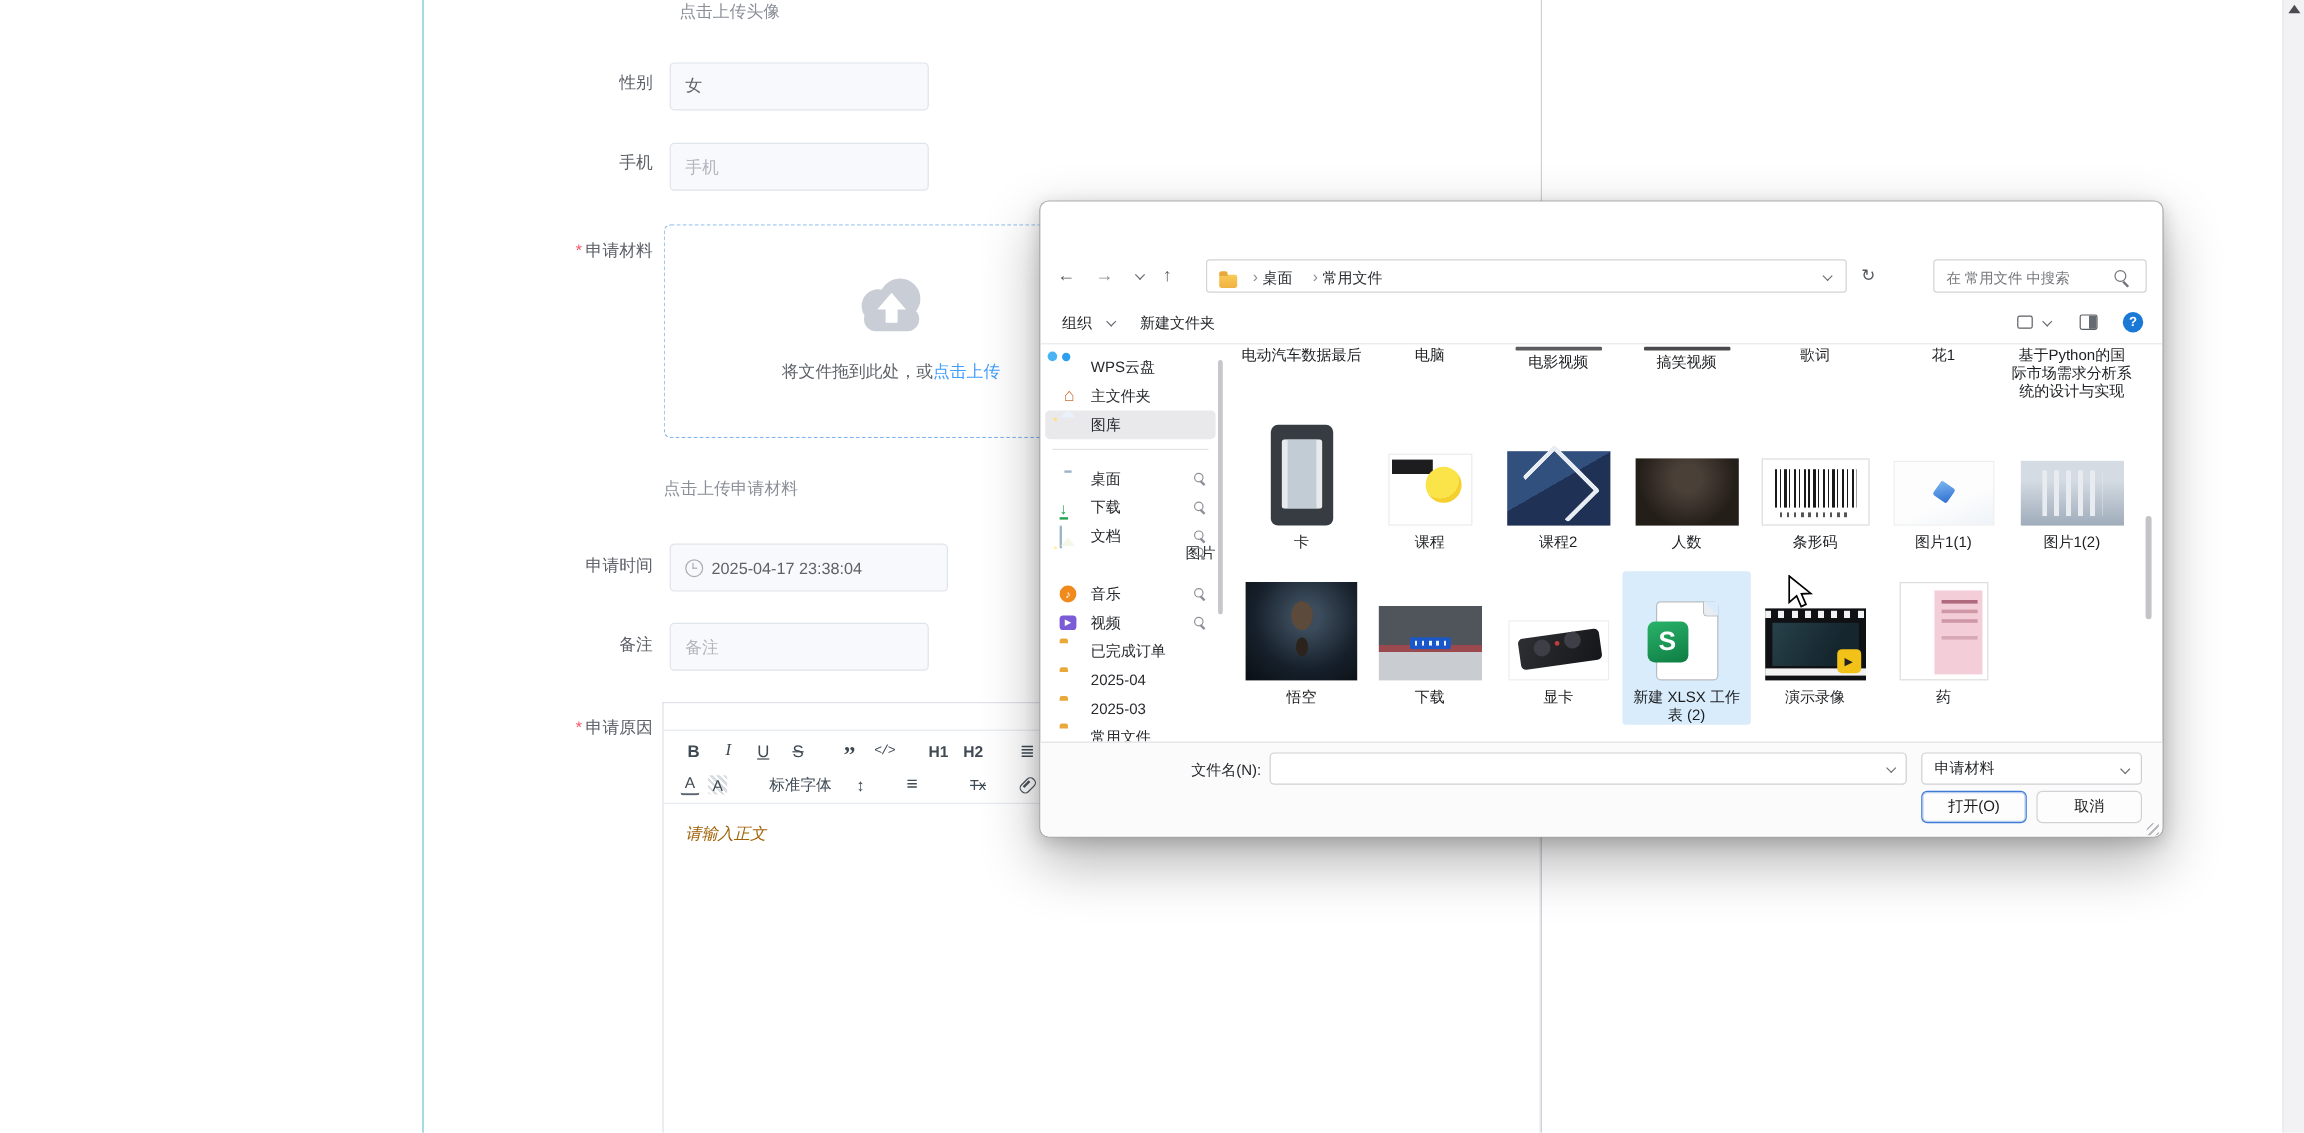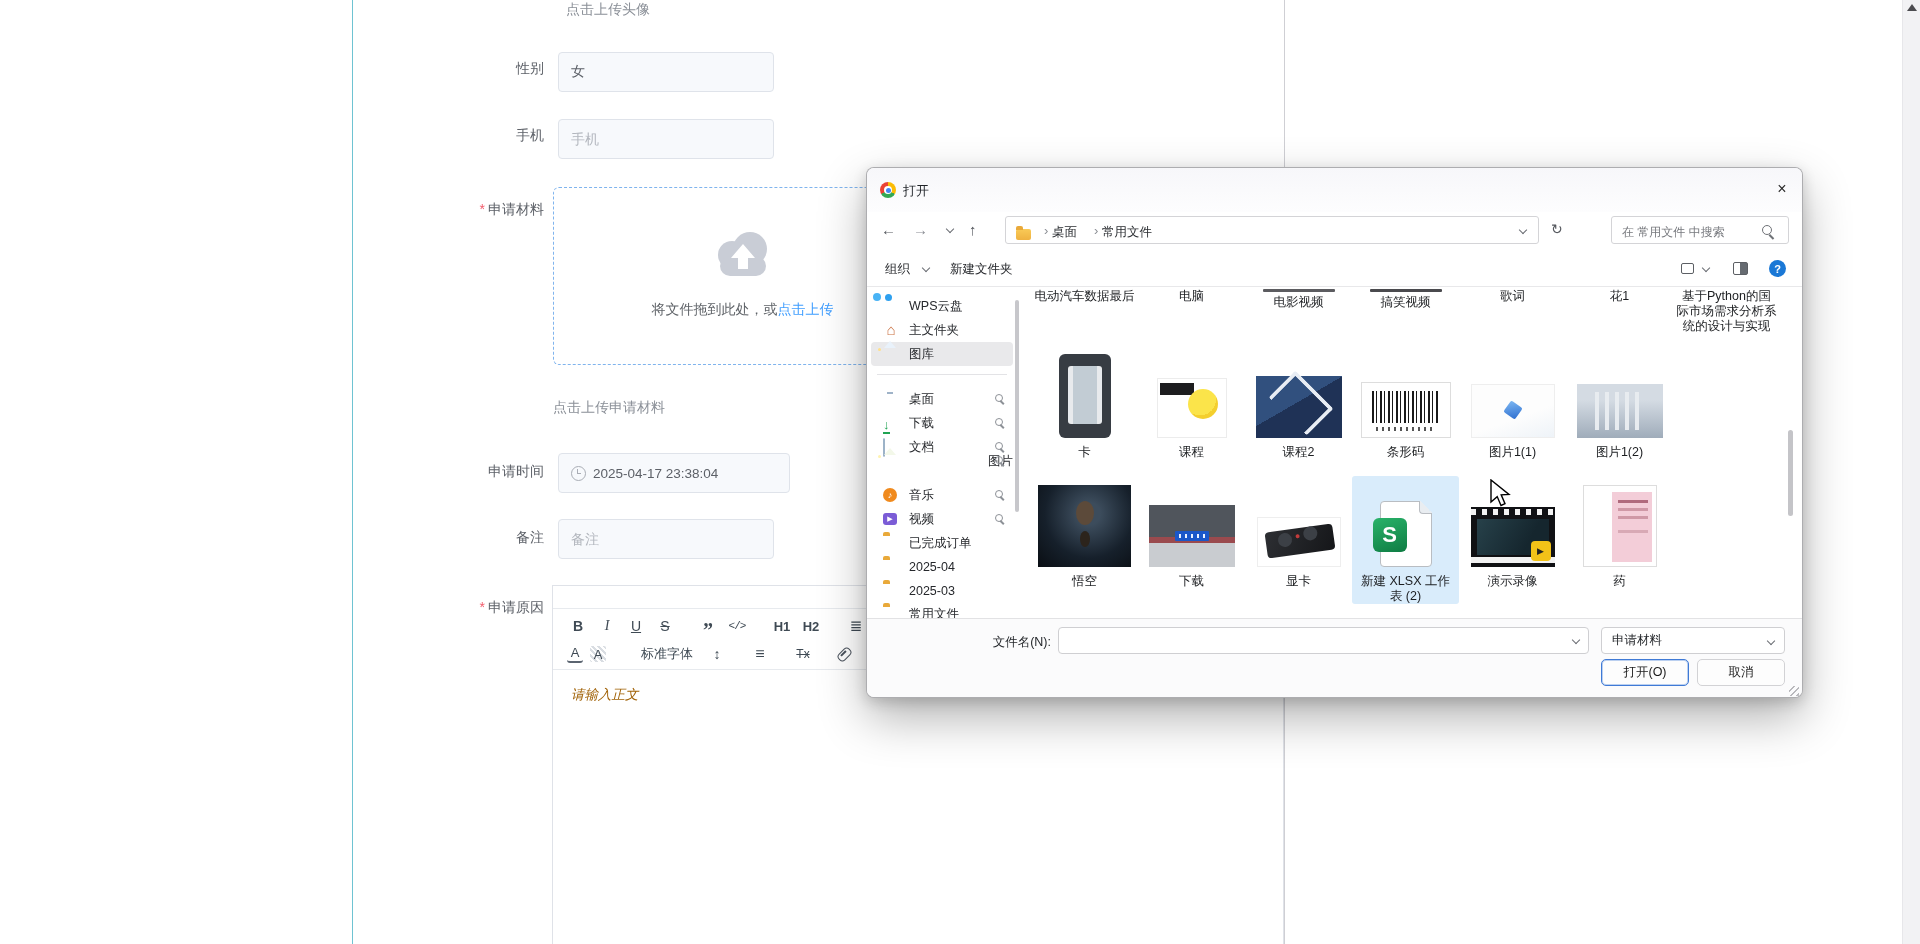--- a/index.html
+++ b/index.html
@@ -228,37 +228,32 @@
         <span class="ed-btn ed-h" style="margin-left:16px;">H1</span>
         <span class="ed-btn ed-h">H2</span>
         <span class="ed-btn ed-list" style="margin-left:16px;">≣</span>
       </div>
       <div class="ed-row" style="top:33px;">
         <span class="ed-btn ed-A">A</span>
         <span class="ed-btn ed-Ahl">A</span>
         <span class="ed-btn ed-font" style="margin-left:22px;">标准字体</span>
         <span class="ed-btn">↕</span>
         <span class="ed-btn" style="margin-left:14px;font-size:16px;">≡</span>
-        <span class="ed-btn" style="margin-left:14px;font-size:12px;text-decoration:line-through;">Tx</span>
+        <span class="ed-btn" style="margin-left:26px;font-size:12px;text-decoration:line-through;">Tx</span>
         <span class="ed-btn" style="margin-left:12px;">
             <span class="ed-link-glyph"></span>
           </span>
       </div>
     </div>
     <div class="ed-placeholder">请输入正文</div>
   </div>
 </div>
 
 <div class="abs dialog">
 
-  <div class="dlg-titlebar">
-    <span class="chrome"></span>
-    <span class="dlg-title">打开</span>
-    <span class="dlg-close">×</span>
-  </div>
 
   <span class="nav-ico" style="left:14px;top:53px;">←</span>
   <span class="nav-ico" style="left:46px;top:53px;color:#8b8e94;">→</span>
   <span class="abs chev chev-sm" style="left:80px;top:58px;"></span>
   <span class="nav-ico" style="left:102px;top:53px;">↑</span>
 
   <div class="boxfield" style="left:138px;top:48px;width:534px;height:28px;">
     <span class="ic-folder" style="position:absolute;left:10px;top:8px;"></span>
     <span class="crumb-sep" style="position:absolute;left:32px;top:6px;">›</span>
     <span class="crumb-txt" style="position:absolute;left:46px;top:7px;">桌面</span>
@@ -396,20 +391,26 @@
         <div class="cell-label">课程</div>
       </div>
       <div class="cell">
         <div class="thumbwrap">
             <div class="th th-course2"></div>
           </div>
         <div class="cell-label">课程2</div>
       </div>
       <div class="cell">
         <div class="thumbwrap">
+            <div class="th th-crowd"></div>
+          </div>
+        <div class="cell-label">人数</div>
+      </div>
+      <div class="cell">
+        <div class="thumbwrap">
             <div class="th th-barcode"></div>
           </div>
         <div class="cell-label">条形码</div>
       </div>
       <div class="cell">
         <div class="thumbwrap">
             <div class="th th-pic11"></div>
           </div>
         <div class="cell-label">图片1(1)</div>
       </div>

